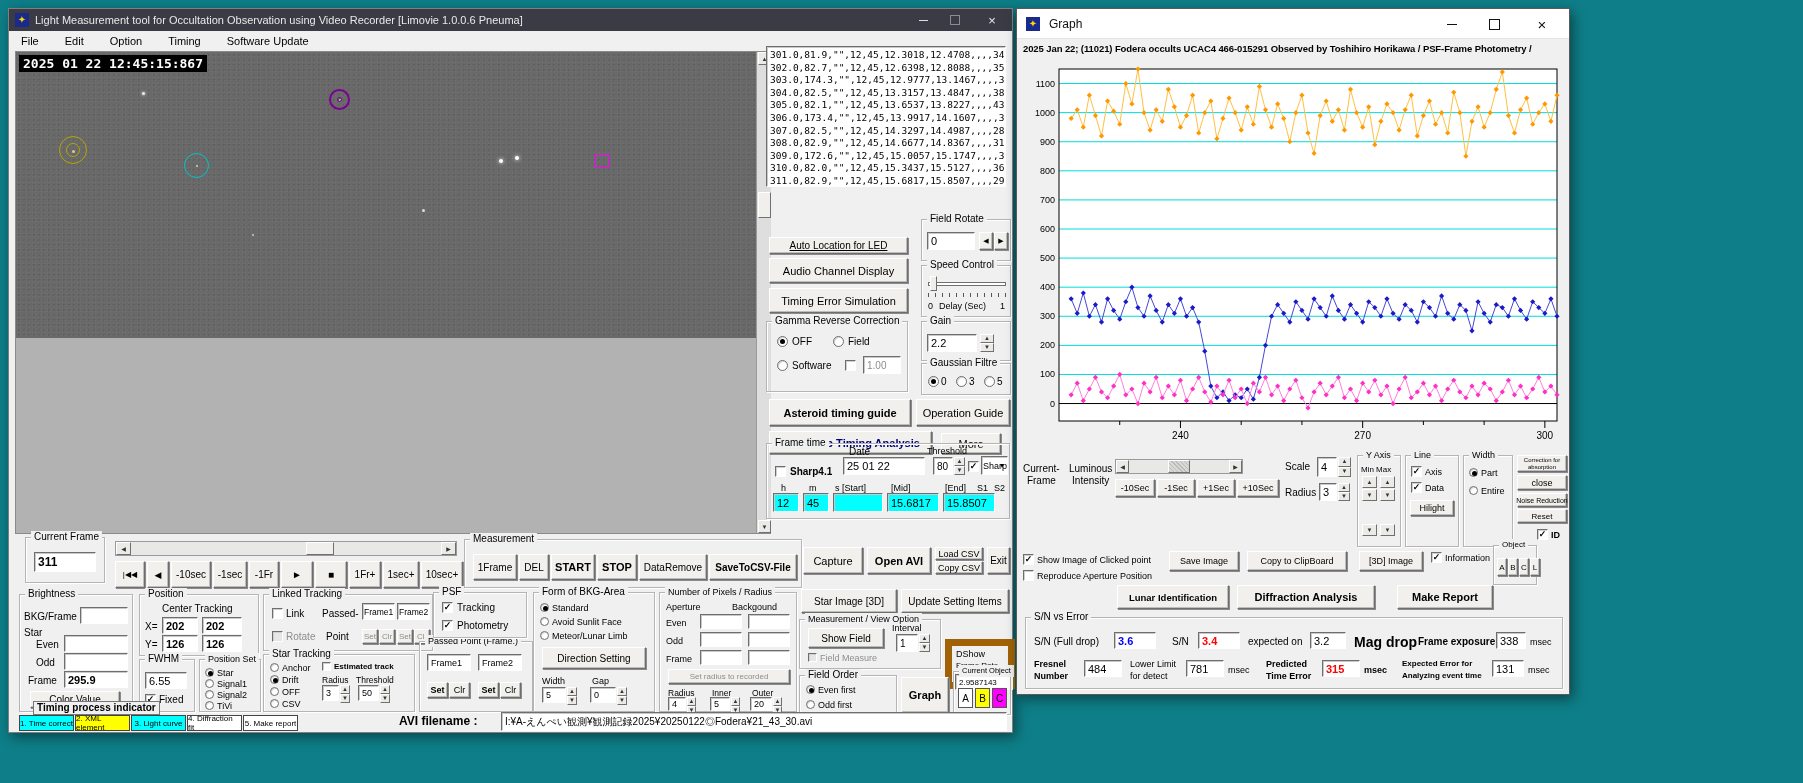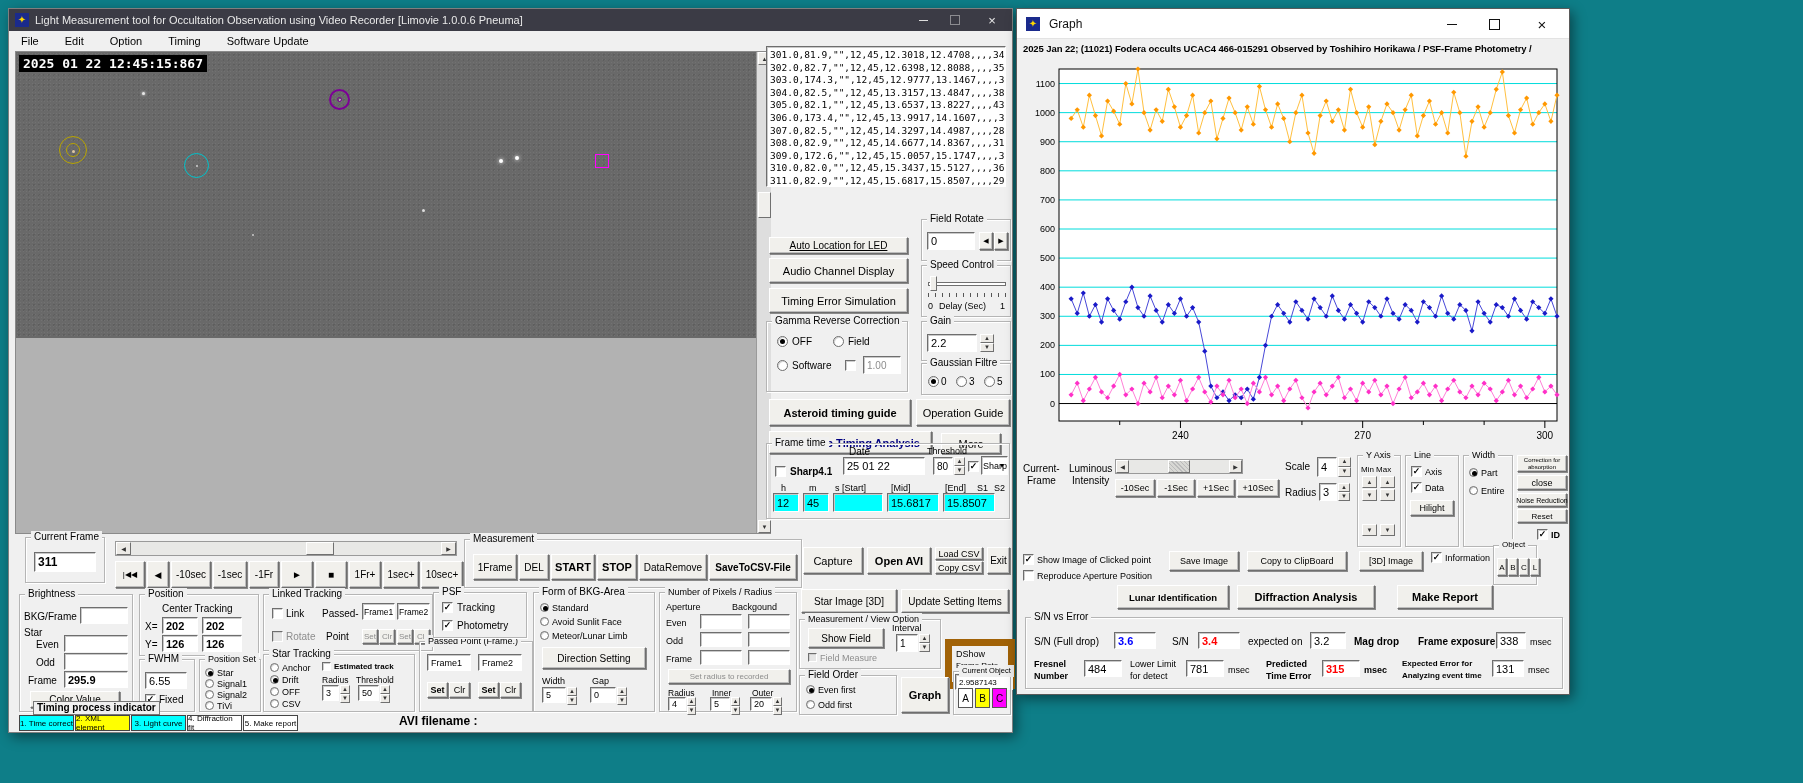--- a/index.html
+++ b/index.html
@@ -399,20 +399,21 @@
 
     <div class="a" style="left:8px;top:692px;width:282px;height:32px">
       <span class="lbl bold" style="left:16px;top:0;font-size:10px;border:1px solid #777;padding:0 3px;background:#f0f0f0">Timing process indicator</span>
       <div class="a wb" style="left: 2px; top: 14px; width: 55px; height: 16px; border: 1px solid rgb(68, 68, 68); font-size: 8px; background: rgb(0, 255, 255);">1. Time correct</div>
       <div class="a wb" style="left: 58px; top: 14px; width: 55px; height: 16px; border: 1px solid rgb(68, 68, 68); font-size: 8px; background: rgb(255, 255, 0);">2. XML element</div>
       <div class="a wb" style="left: 114px; top: 14px; width: 55px; height: 16px; border: 1px solid rgb(68, 68, 68); font-size: 8px; background: rgb(0, 255, 255);">3. Light curve</div>
       <div class="a wb" style="left: 170px; top: 14px; width: 55px; height: 16px; border: 1px solid rgb(68, 68, 68); font-size: 8px; background: rgb(255, 255, 255);">4. Diffraction fit</div>
       <div class="a wb" style="left: 226px; top: 14px; width: 55px; height: 16px; border: 1px solid rgb(68, 68, 68); font-size: 8px; background: rgb(255, 255, 255);">5. Make report</div>
     </div>
     <span class="lbl bold" style="left:390px;top:706px;font-size:12px">AVI filename :</span>
+    <div class="tb" style="left:492px;top:703px;width:506px;height:19px;font-size:10px">I:¥A-えんぺい観測¥観測記録2025¥20250122◎Fodera¥21_43_30.avi</div>
   </div>
 
   <div class="win" style="left:1016px;top:8px;width:554px;height:687px;border-color:#5a5a5a">
     <div class="a" style="left:0;top:0;width:100%;height:30px;background:#ffffff;border-bottom:1px solid #e3e3e3;display:flex;align-items:center;font-size:12px;color:#111">
       <span class="a" style="left:9px;top:8px;width:14px;height:14px;background:#1a2a8c;color:#ffd800;font-size:10px;line-height:14px;text-align:center">✦</span>
       <span class="a" style="left:32px;top:8px">Graph</span>
       <span class="a wb" style="left:414px;top:0;width:42px;height:30px">
           <span style="width:10px;border-bottom:1px solid #111"></span>
         </span>
       <span class="a wb" style="left:456px;top:0;width:42px;height:30px">
@@ -783,21 +784,21 @@
     <div class="btn bold" style="left:380px;top:576px;width:96px;height:24px">Make Report</div>
 
     <div class="g" style="left:8px;top:608px;width:538px;height:72px">
       <span class="cap">S/N vs Error</span>
       <span class="lbl" style="left:8px;top:18px;font-size:10px">S/N (Full drop)</span>
       <div class="tb bold" style="left:88px;top:14px;width:42px;height:17px;color:#0000ff">3.6</div>
       <span class="lbl" style="left:146px;top:18px;font-size:10px">S/N</span>
       <div class="tb bold" style="left:172px;top:14px;width:42px;height:17px;color:#ff0000">3.4</div>
       <span class="lbl" style="left:222px;top:18px;font-size:10px">expected on</span>
       <div class="tb" style="left:284px;top:14px;width:36px;height:17px">3.2</div>
-      <span class="lbl bold" style="left:328px;top:18px;font-size:10px">Mag drop</span>
+      <span class="lbl bold" style="left:328px;top:18px;font-size:14px">Mag drop</span>
       <span class="lbl bold" style="left:392px;top:18px;font-size:10px">Frame exposure</span>
       <div class="tb" style="left:470px;top:14px;width:30px;height:17px">338</div>
       <span class="lbl" style="left:504px;top:18px;font-size:9px">msec</span>
       <span class="lbl bold" style="left:8px;top:40px;font-size:9px"><span>Fresnel</span><br><span>Number</span></span>
       <div class="tb" style="left:58px;top:42px;width:38px;height:17px">484</div>
       <span class="lbl" style="left:104px;top:40px;font-size:9px"><span>Lower Limit</span><br><span>for detect</span></span>
       <div class="tb" style="left:160px;top:42px;width:38px;height:17px">781</div>
       <span class="lbl" style="left:202px;top:46px;font-size:9px">msec</span>
       <span class="lbl bold" style="left:240px;top:40px;font-size:9px"><span>Predicted</span><br><span>Time Error</span></span>
       <div class="tb bold" style="left:296px;top:42px;width:38px;height:17px;color:#ff0000">315</div>

